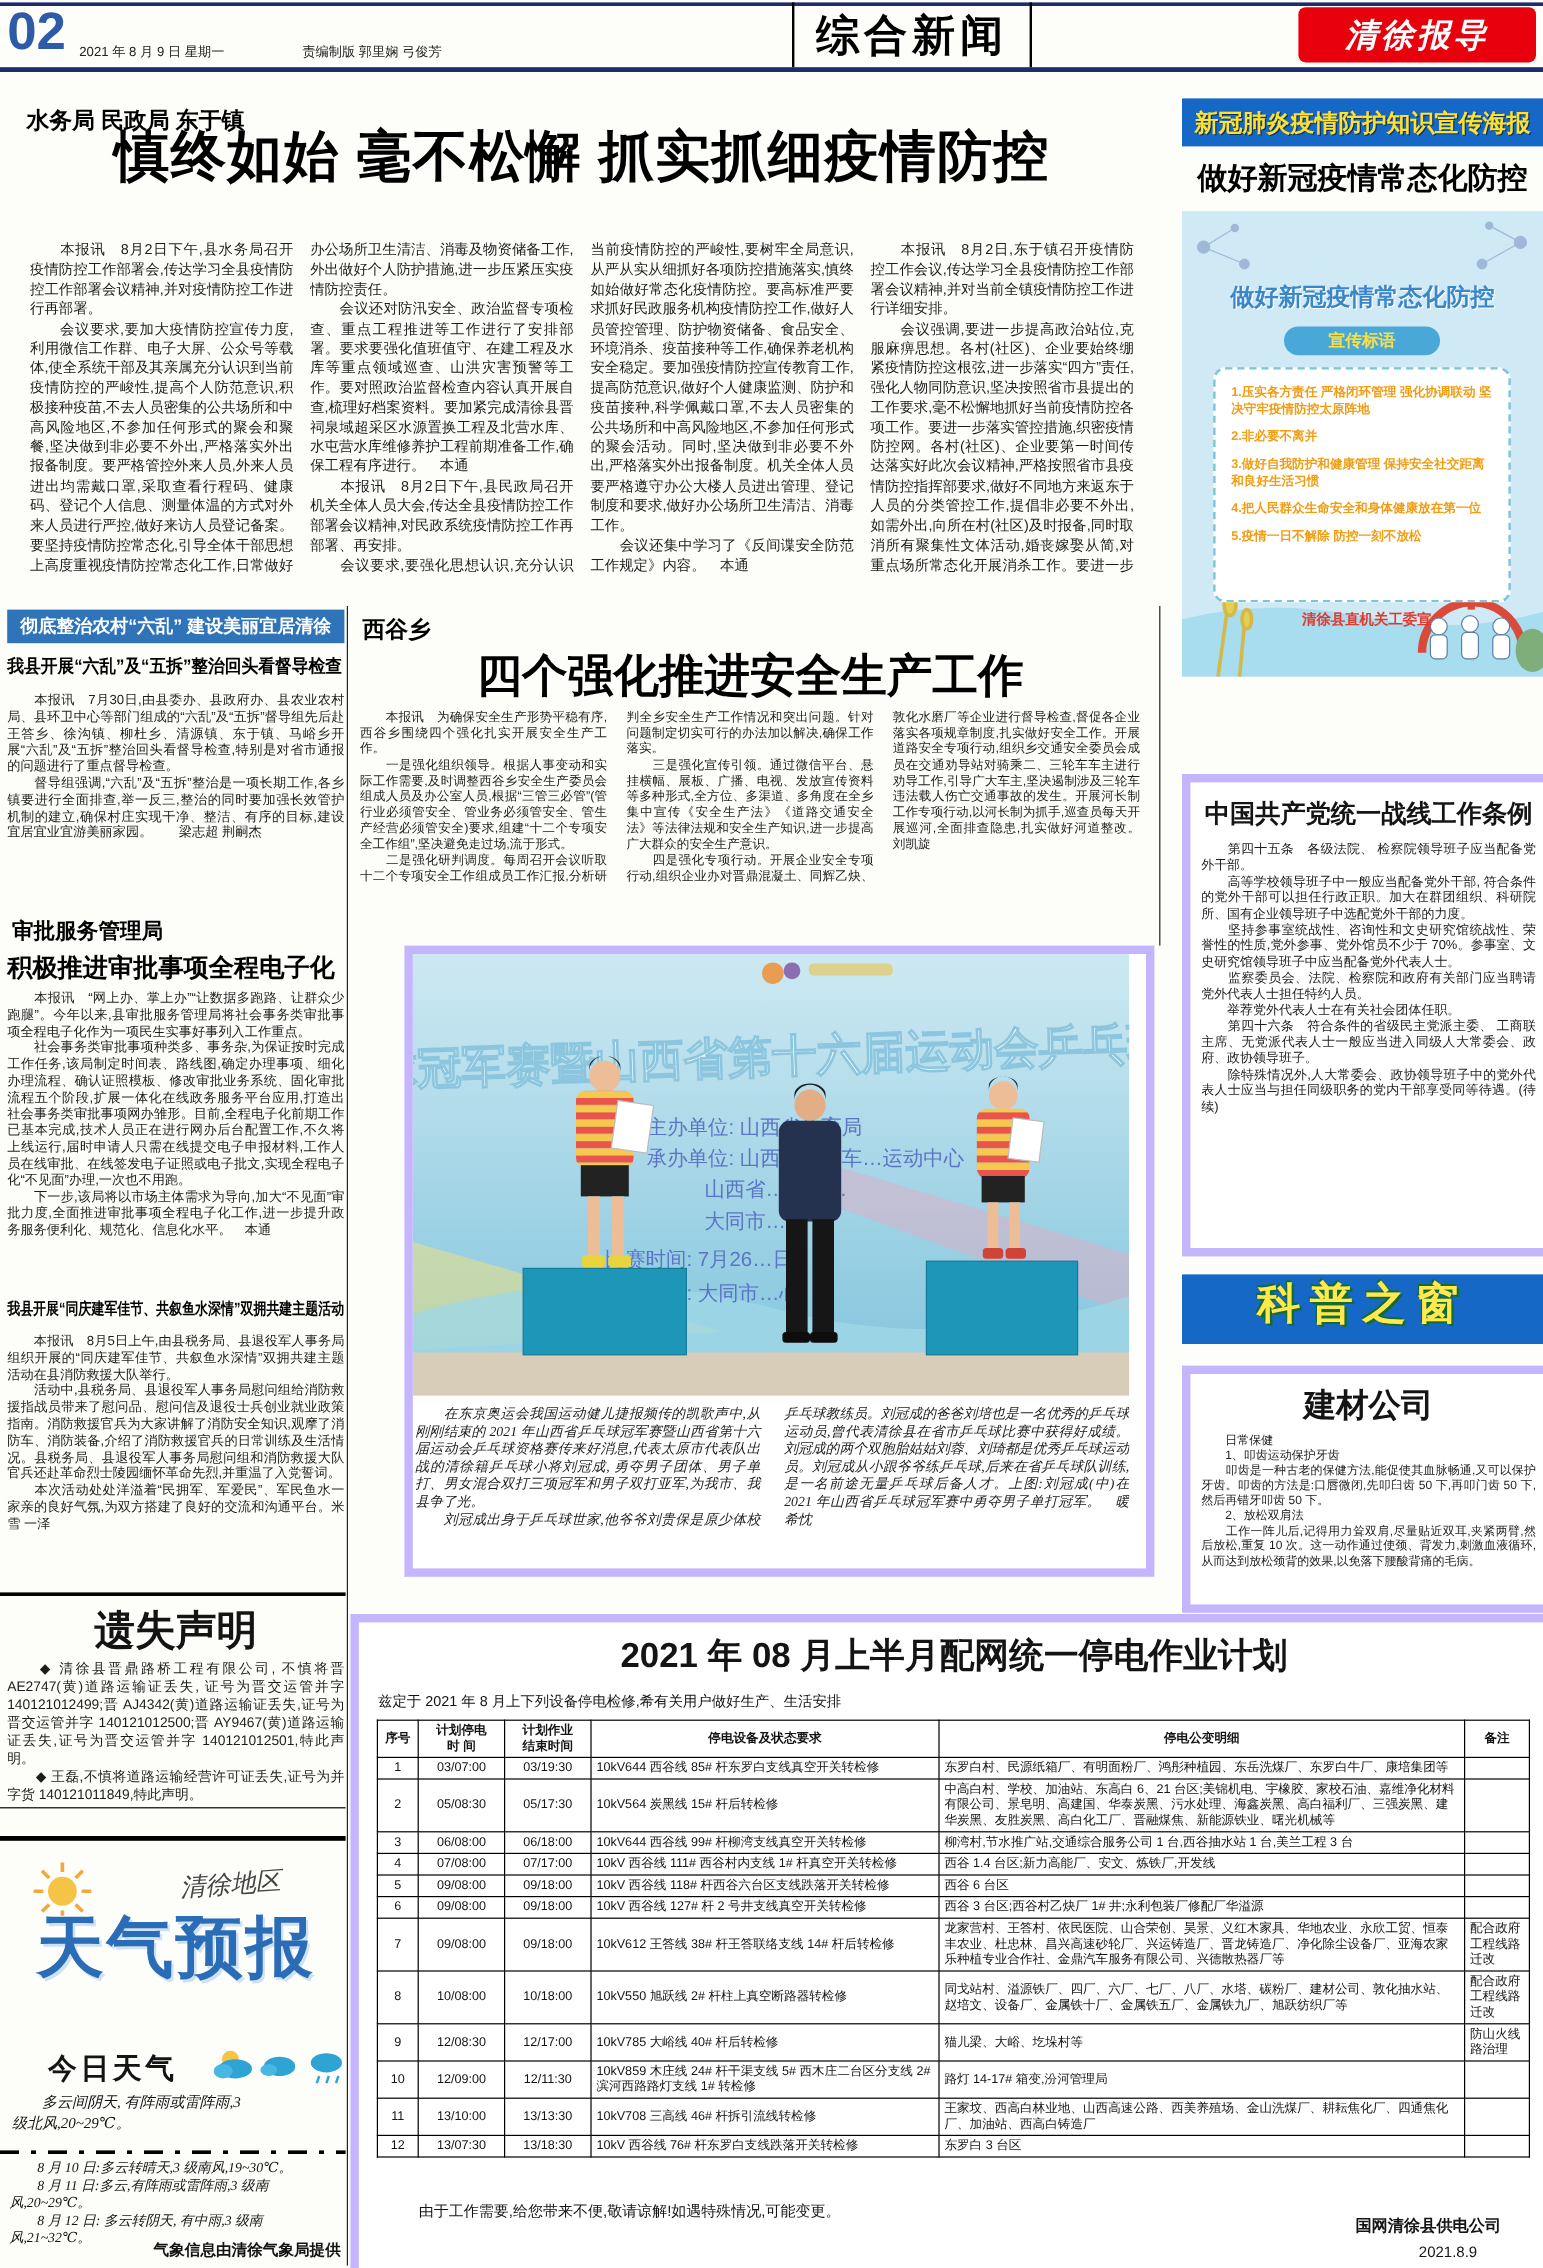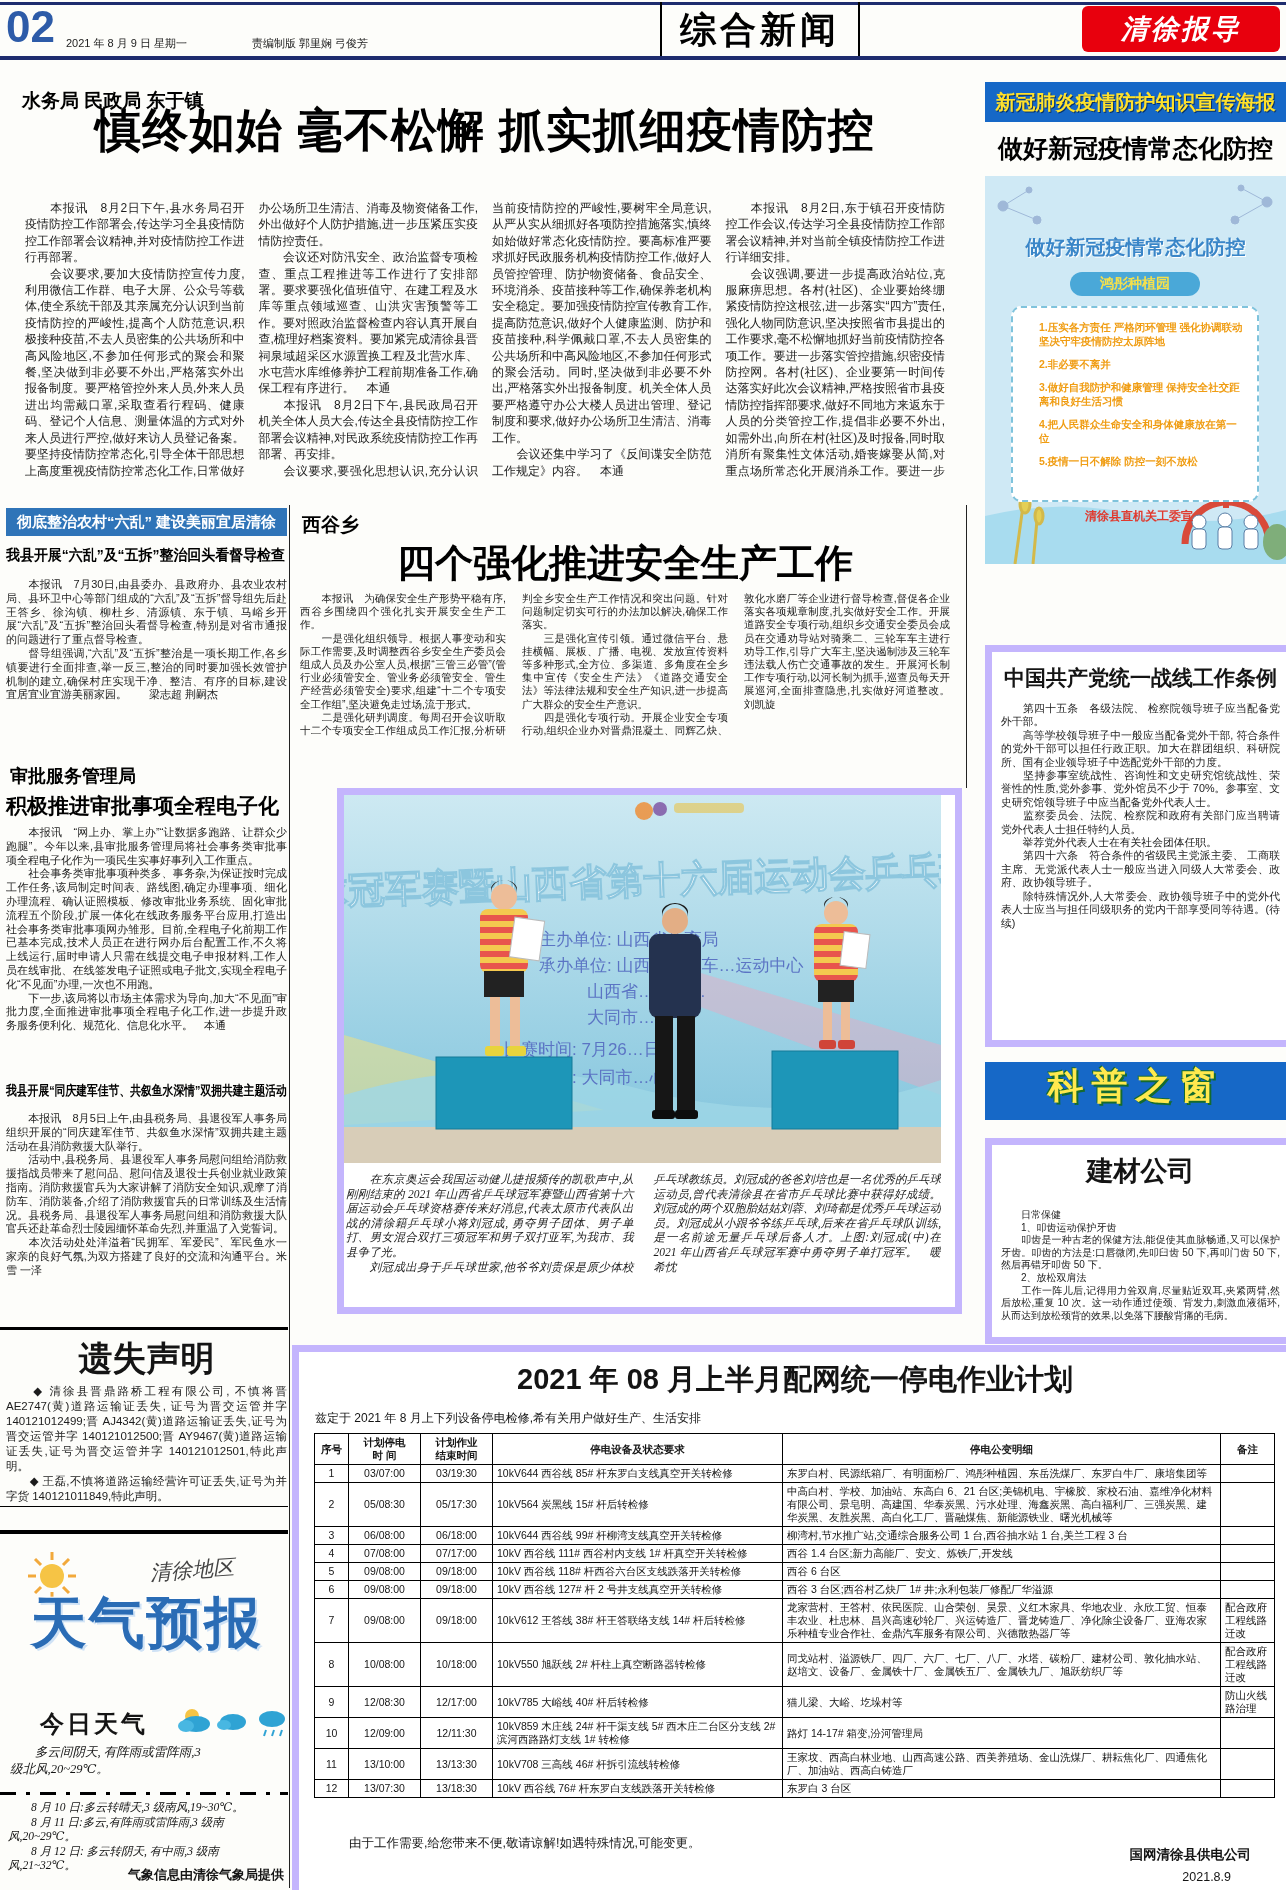--- a/index.html
+++ b/index.html
@@ -237,22 +237,22 @@
             <rect x="207" y="353" width="14" height="20" rx="4"></rect>
           <circle cx="240" cy="344" r="7"></circle>
             <rect x="233" y="351" width="14" height="22" rx="4"></rect>
           <circle cx="266" cy="346" r="7"></circle>
             <rect x="259" y="353" width="14" height="20" rx="4"></rect>
         </g>
         <ellipse cx="292" cy="366" rx="14" ry="18" fill="#7fae7a"></ellipse>
       </g>
     </svg>
     <div style="position:absolute;left:0;top:58px;width:301px;text-align:center;font-size:20px;font-weight:bold;color:#3a86c8;text-shadow:1px 1px 0 #fff;">做好新冠疫情常态化防控</div>
-    <div style="position:absolute;left:85px;top:96px;width:130px;height:24px;background:#4aa8d8;border-radius:12px;display:flex;align-items:center;justify-content:center;font-size:14px;font-weight:bold;color:#f5e04b;">鸿彤种植园</div>
-    <div style="position:absolute;left:26px;top:130px;width:248px;height:196px;background:#ffffff;border:2px dashed #7fc3dc;border-radius:10px;padding:12px 10px 4px 26px;box-sizing:border-box;">
+    <div style="position:absolute;left:85px;top:96px;width:130px;height:24px;background:#4aa8d8;border-radius:12px;display:flex;align-items:center;justify-content:center;font-size:14px;font-weight:bold;color:#f5e04b;">宣传标语</div>
+    <div style="position:absolute;left:26px;top:130px;width:248px;height:196px;background:#ffffff;border:2px dashed #7fc3dc;border-radius:10px;padding:12px 10px 4px 13px;box-sizing:border-box;">
         <div class="slogan">1.压实各方责任 严格闭环管理 强化协调联动 坚决守牢疫情防控太原阵地</div>
         <div class="slogan">2.非必要不离并</div>
         <div class="slogan">3.做好自我防护和健康管理 保持安全社交距离和良好生活习惯</div>
         <div class="slogan">4.把人民群众生命安全和身体健康放在第一位</div>
         <div class="slogan">5.疫情一日不解除 防控一刻不放松</div>
       </div>
     <div style="position:absolute;left:100px;top:332px;font-size:12px;font-weight:bold;color:#e03a2f;">清徐县直机关工委宣</div>
   </div>
 
   <div class="abs boxed" style="left:985px;top:645px;width:297px;height:388px;">
@@ -264,21 +264,21 @@
 　　举荐党外代表人士在有关社会团体任职。
 　　第四十六条　符合条件的省级民主党派主委、 工商联主席、无党派代表人士一般应当进入同级人大常委会、政府、政协领导班子。
 　　除特殊情况外,人大常委会、政协领导班子中的党外代表人士应当与担任同级职务的党内干部享受同等待遇。(待续)</div>
   </div>
 
   <div class="abs" style="left:985px;top:1062px;width:301px;height:58px;background:#1668c7;display:flex;align-items:flex-start;justify-content:center;">
     <span style="font-size:36px;font-weight:bold;letter-spacing:8px;color:#ffe94e;text-shadow:2px 2px 0 #156b2e,-1px -1px 0 #156b2e;">科普之窗</span>
   </div>
   <div class="abs boxed" style="left:985px;top:1138px;width:297px;height:192px;">
     <div style="margin-top:8px;text-align:center;font-size:27px;font-weight:bold;">建材公司</div>
-    <div class="body-text" style="margin:20px 9px 0 9px;height:138px;font-size:10px;line-height:12.6px;">　　日常保健
+    <div class="body-text" style="margin:6px 9px 0 9px;height:138px;font-size:10px;line-height:12.6px;">　　日常保健
 　　1、叩齿运动保护牙齿
 　　叩齿是一种古老的保健方法,能促使其血脉畅通,又可以保护牙齿。叩齿的方法是:口唇微闭,先叩臼齿 50 下,再叩门齿 50 下,然后再错牙叩齿 50 下。
 　　2、放松双肩法
 　　工作一阵儿后,记得用力耸双肩,尽量贴近双耳,夹紧两臂,然后放松,重复 10 次。这一动作通过使颈、背发力,刺激血液循环,从而达到放松颈背的效果,以免落下腰酸背痛的毛病。</div>
   </div>
 
   <div class="abs boxed" style="left:292px;top:1345px;width:992px;height:540px;">
     <div style="margin-top:8px;text-align:center;font-size:29px;font-weight:bold;">2021 年 08 月上半月配网统一停电作业计划</div>
     <div style="margin:10px 0 6px 16px;font-size:12px;">兹定于 2021 年 8 月上下列设备停电检修,希有关用户做好生产、生活安排</div>
     <table class="outage" style="margin-left:15px;width:960px;">

